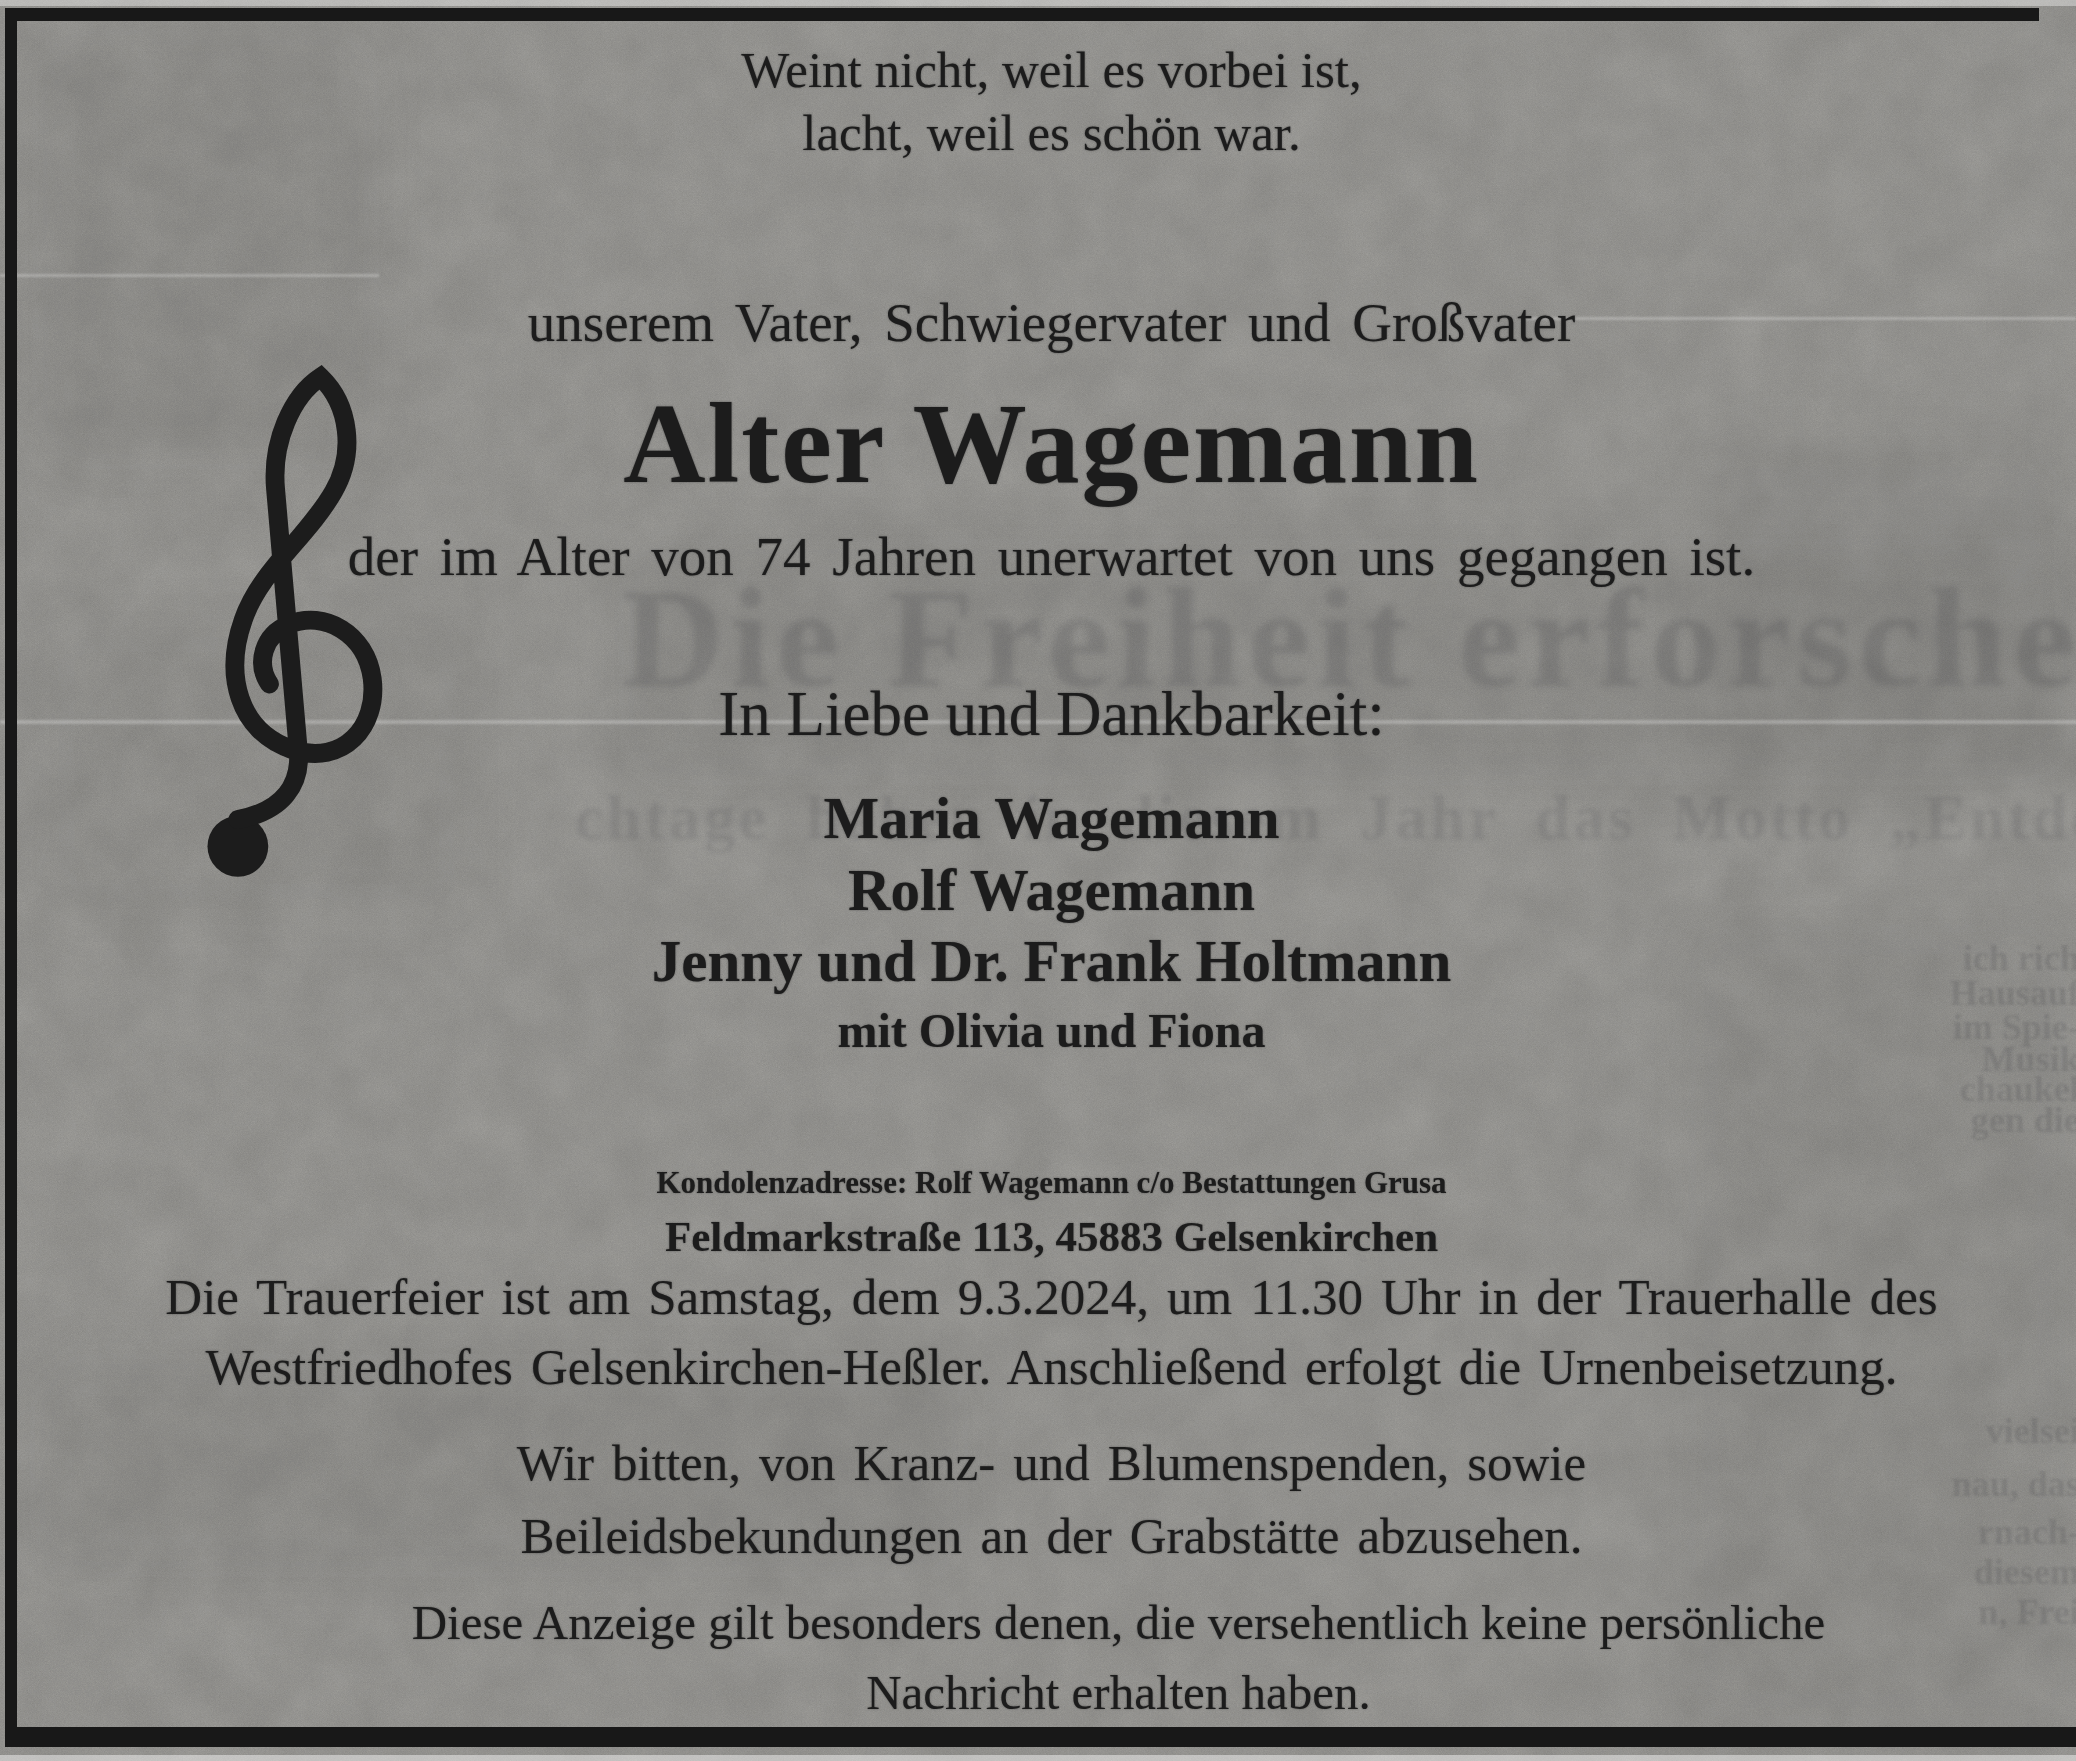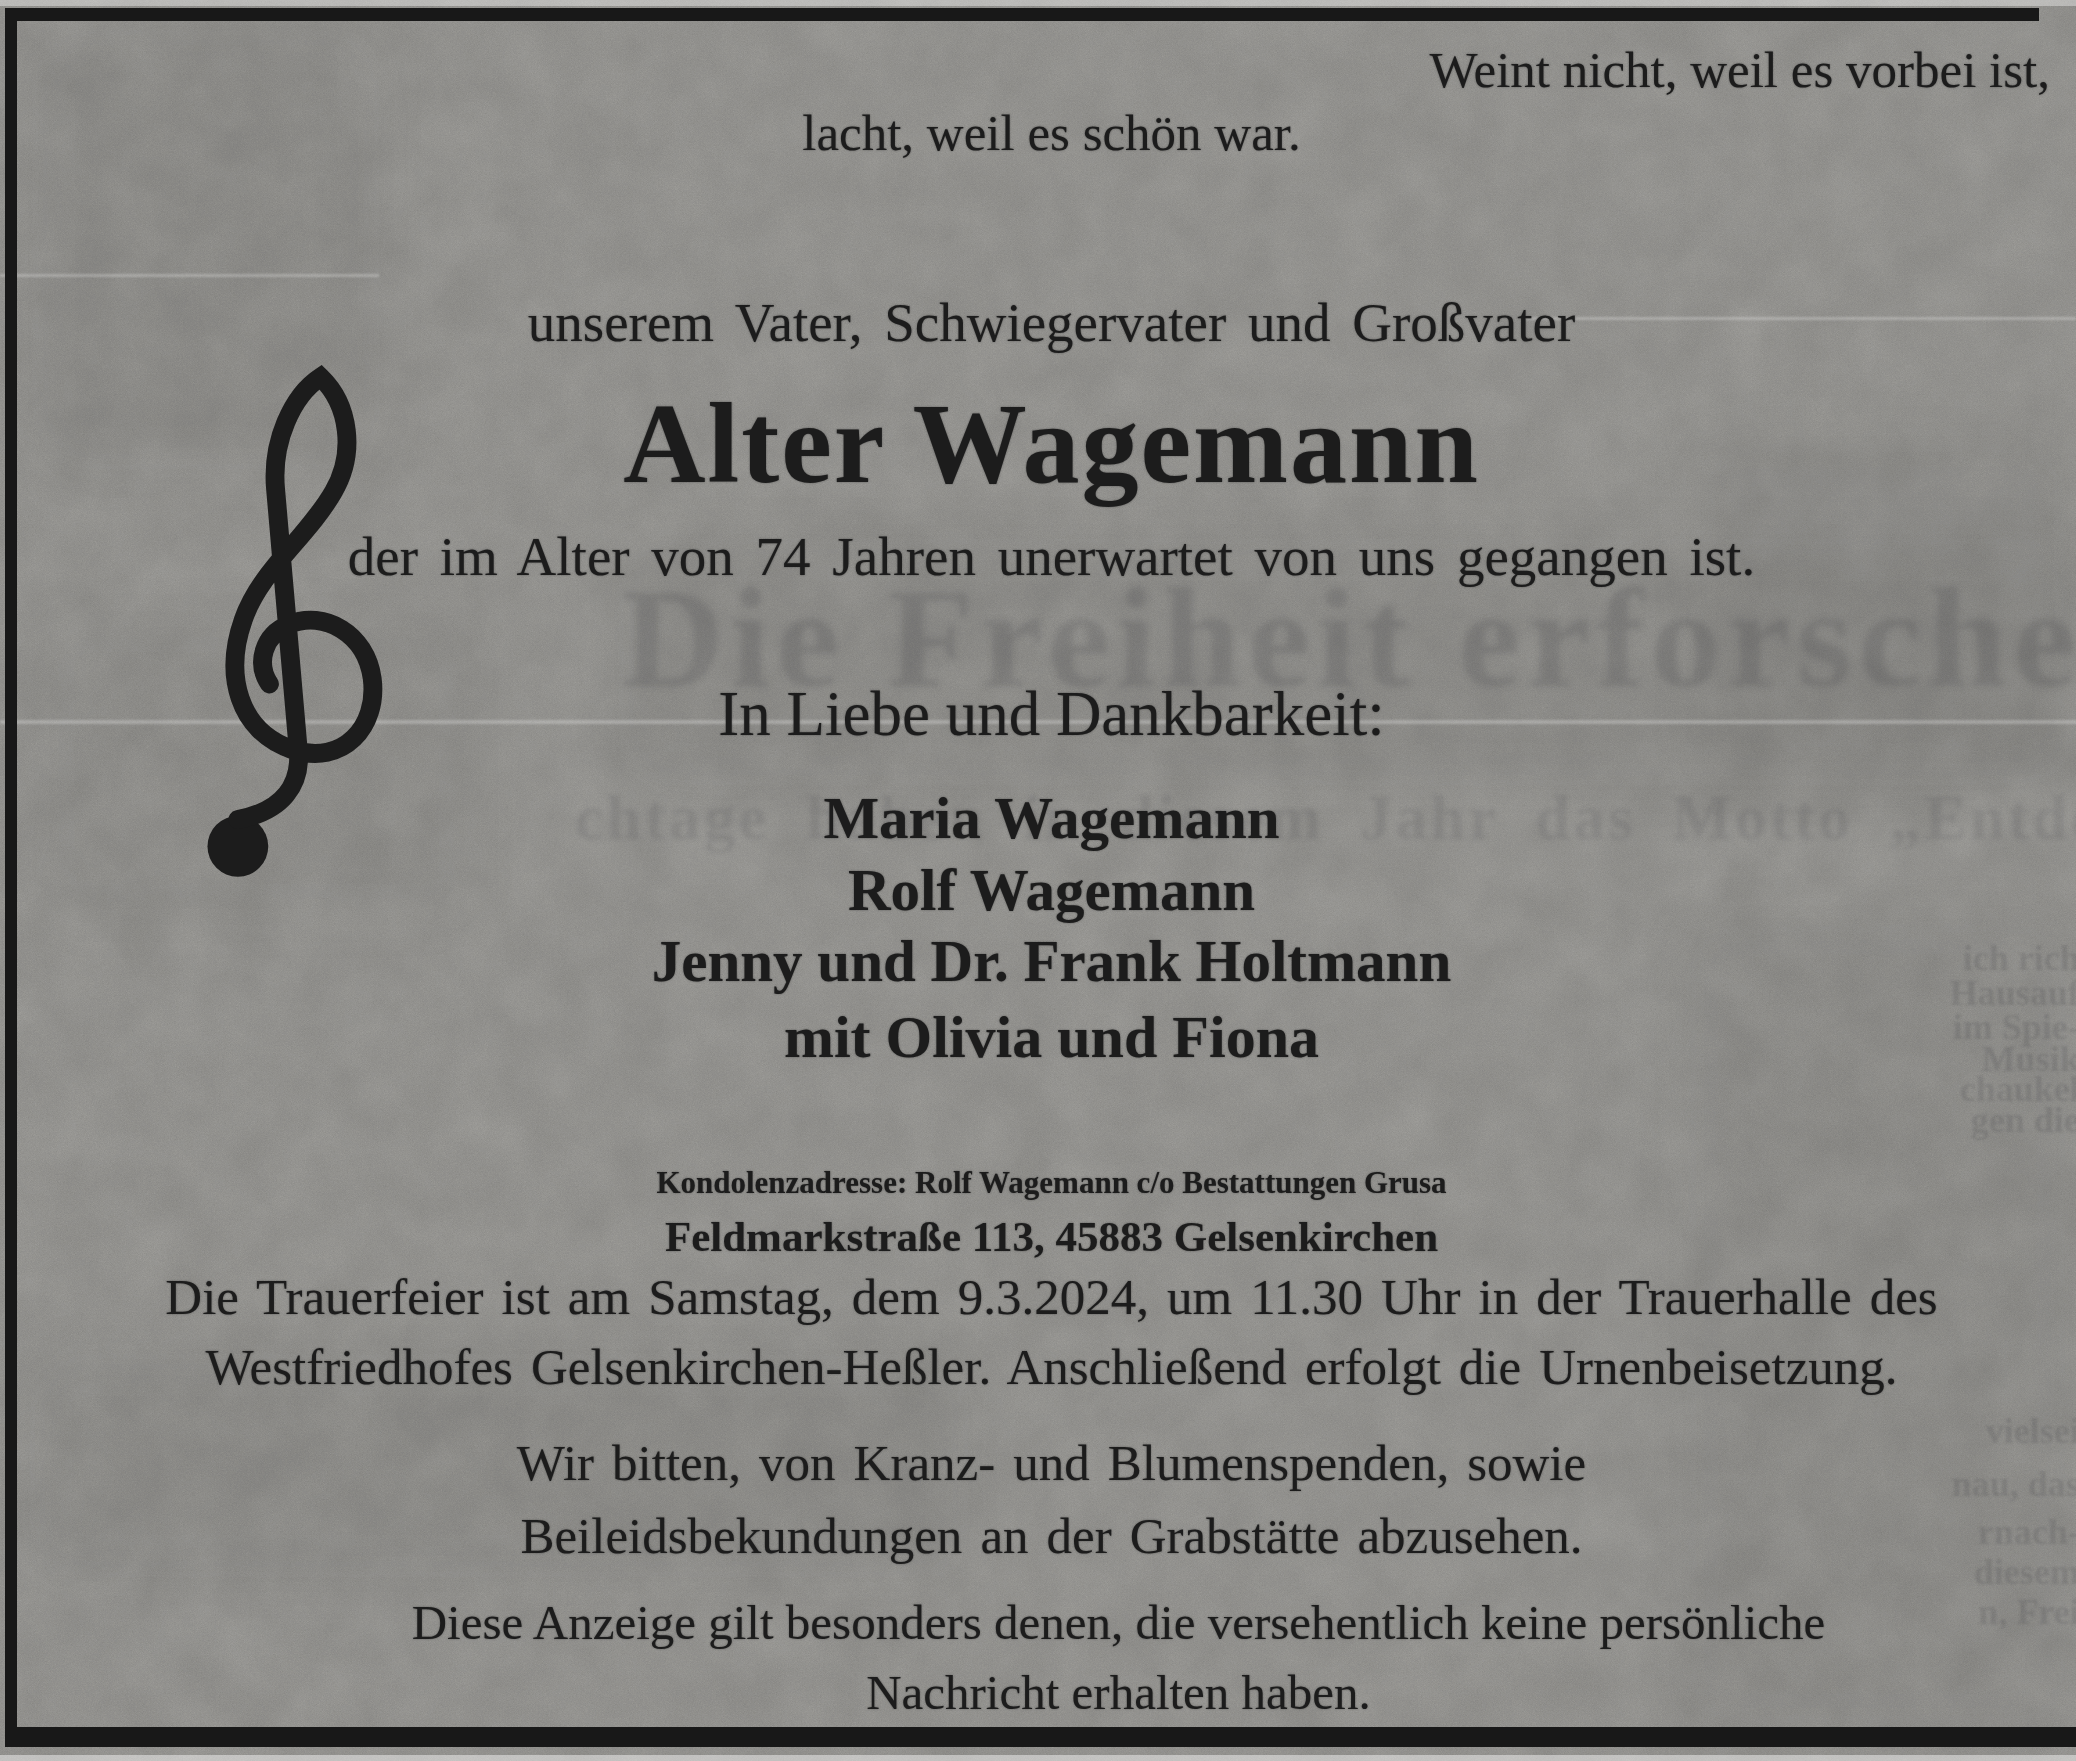--- a/index.html
+++ b/index.html
@@ -39,31 +39,31 @@
   
   .clef{position:absolute;left:174px;top:360px;width:225px;height:535px;z-index:5;}
   
   .line{
     position:absolute;left:53px;width:1997px;
     text-align:center;z-index:6;line-height:1;
     text-shadow:0 0 2px rgba(25,25,25,.5);
     white-space:nowrap;
   }
   .b{font-weight:bold;}
-  .l-ep1{top:45px;font-size:51px;text-align:right;}
+  .l-ep1{top:45px;font-size:51px;}
   .l-ep2{top:108px;font-size:51px;}
   .l-in1{top:226px;font-size:55px;word-spacing:8px;}
   .l-in2{top:295px;font-size:55px;word-spacing:8px;}
   .l-name{top:387px;font-size:114px;letter-spacing:2px;}
   .l-age{top:529px;font-size:55px;word-spacing:8px;}
   .l-liebe{top:683px;font-size:63px;}
   .l-m1{top:789px;font-size:59px;}
   .l-m2{top:861px;font-size:59px;}
   .l-m3{top:932px;font-size:59px;}
-  .l-m4{top:1007px;font-size:60px;}
+  .l-m4{top:1007px;font-size:48px;}
   .l-k1{top:1139px;font-size:31px;margin-top:28px;}
   .l-k2{top:1183px;font-size:43px;margin-top:32px;}
   .l-f1{top:1272px;font-size:51px;word-spacing:5.3px;}
   .l-f2{top:1342px;font-size:51px;word-spacing:5.3px;}
   .l-w1{top:1438px;font-size:51px;word-spacing:5.3px;}
   .l-w2{top:1511px;font-size:51px;word-spacing:5.3px;}
   .l-n1{top:1598px;font-size:49px;left:120px;}
   .l-n2{top:1668px;font-size:49px;left:120px;}
 </style>
 </head>

